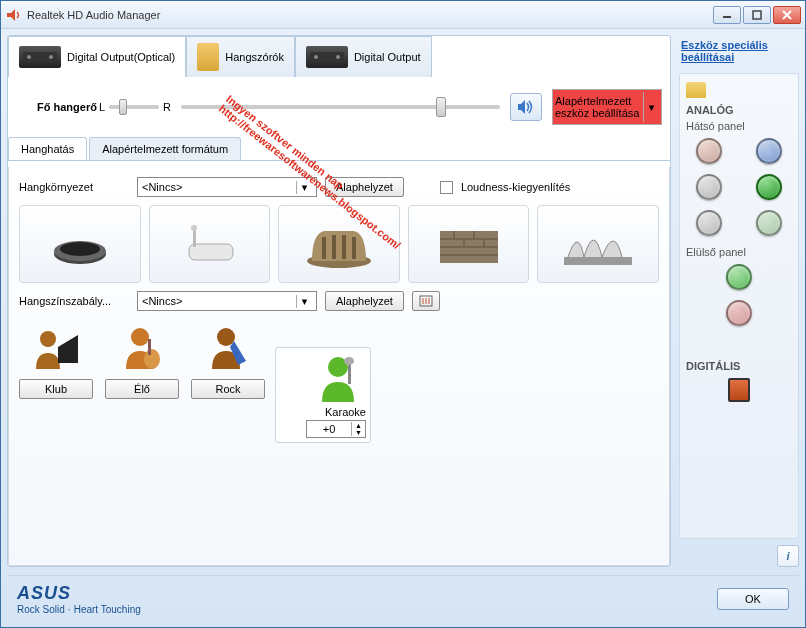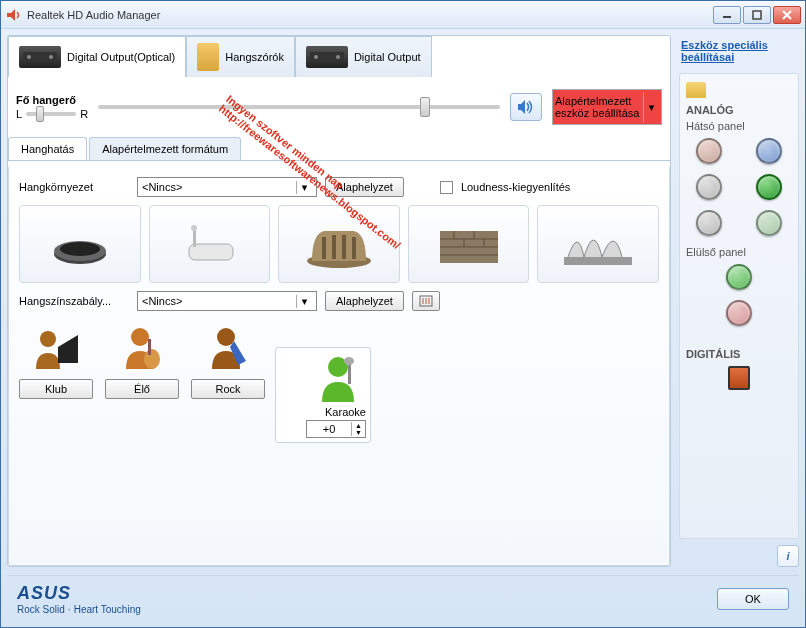--- a/index.html
+++ b/index.html
@@ -124,21 +124,21 @@
                   <rect x="2" y="2" width="34" height="10" rx="1" fill="#333"></rect>
                   <circle cx="8" cy="7" r="2" fill="#888"></circle>
                   <circle cx="30" cy="7" r="2" fill="#888"></circle>
                 </svg>
               </div>
             <span>Digital Output</span>
           </div>
         </div>
 
         <div class="volrow">
-          <div style="display:flex;flex-direction:column;gap:2px;">
+          <div style="display:flex;flex-direction:row;gap:2px;margin-left:21px;">
             <span class="lbl">Fő hangerő</span>
             <div class="balance">
               <span>L</span>
               <div class="track">
                   <div class="thumb"></div>
                 </div>
               <span>R</span>
             </div>
           </div>
           <div class="volslider">
@@ -316,21 +316,21 @@
             <div class="jack" style="background:radial-gradient(circle at 35% 30%,#e0e0e0,#b8b8b8)"></div>
             <div class="jack" style="background:radial-gradient(circle at 35% 30%,#8ada8a,#2a982a);border-color:#186818"></div>
             <div class="jack" style="background:radial-gradient(circle at 35% 30%,#e0e0e0,#b8b8b8)"></div>
             <div class="jack" style="background:radial-gradient(circle at 35% 30%,#d0e4d0,#a8c8a8)"></div>
           </div>
           <div class="sub">Elülső panel</div>
           <div class="jackcol">
             <div class="jack" style="background:radial-gradient(circle at 35% 30%,#a8e0a8,#5ab85a)"></div>
             <div class="jack" style="background:radial-gradient(circle at 35% 30%,#eac4c4,#d49a9a)"></div>
           </div>
-          <div class="sidehdr" style="margin-top:22px">DIGITÁLIS</div>
+          <div class="sidehdr" style="margin-top:34px">DIGITÁLIS</div>
           <div style="display:flex;justify-content:center;margin-top:6px">
             <div style="width:22px;height:24px;background:linear-gradient(#e07040,#b84818);border:2px solid #333;border-radius:2px"></div>
           </div>
         </div>
         <div class="infobtn">i</div>
       </div>
     </div>
 
     <div class="footer">
       <div>

